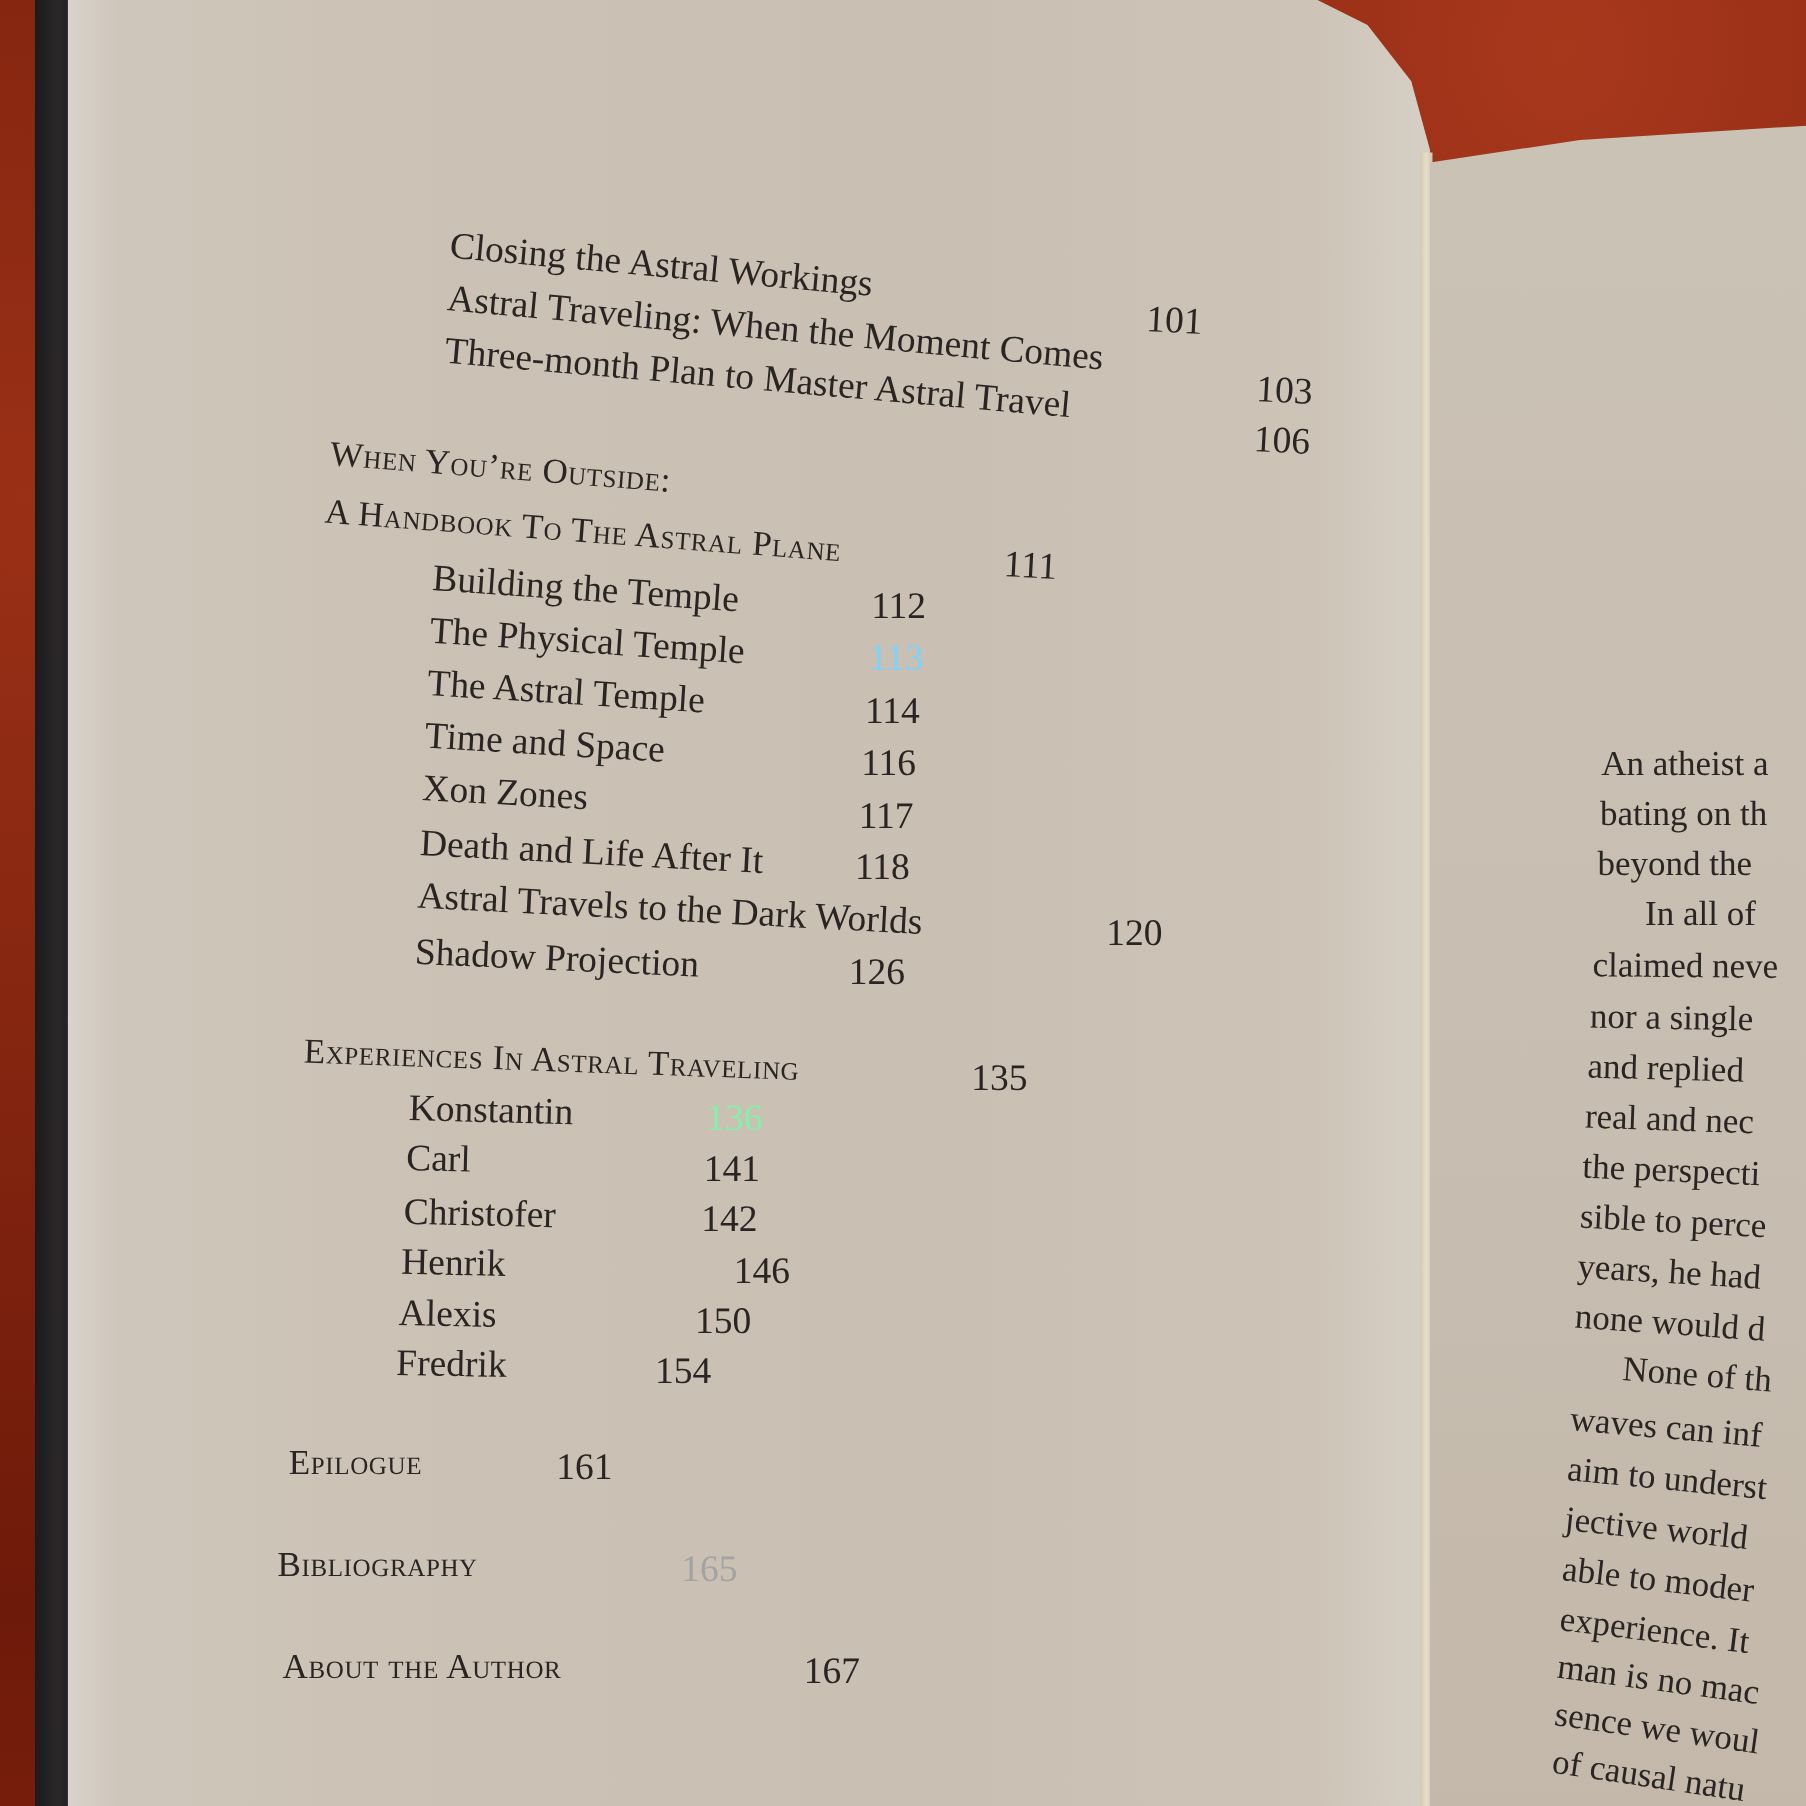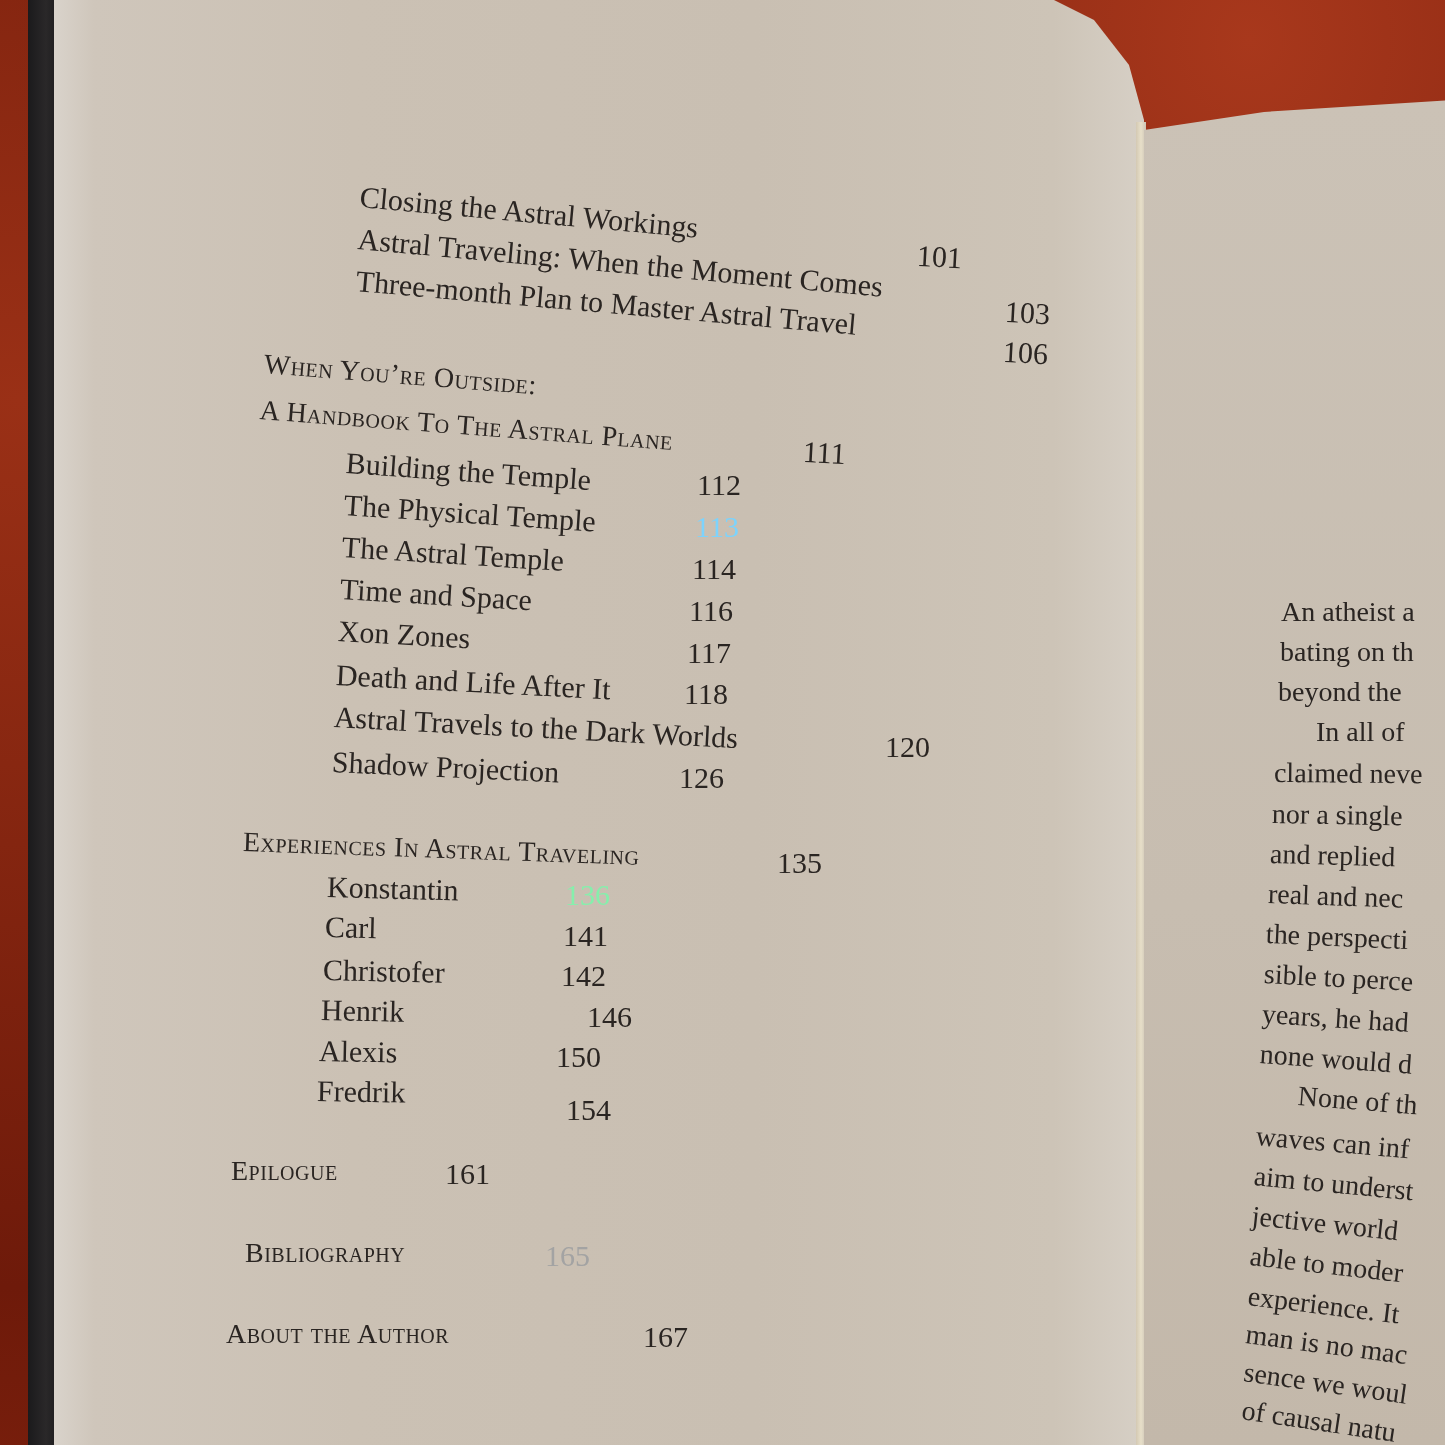--- a/index.html
+++ b/index.html
@@ -147,28 +147,28 @@
   <div class="toc-page reg" style="left:559px;top:1000px;color:#2a2522;margin-left:28px;">146</div>
 
   <div class="toc-entry reg" style="left:319px;top:1034px;transform:rotate(1.1deg);">
     <span class="toc-title">Alexis</span>
   </div>
   <div class="toc-page reg" style="left:556px;top:1040px;color:#2a2522;">150</div>
 
   <div class="toc-entry reg" style="left:317px;top:1074px;transform:rotate(1deg);">
     <span class="toc-title">Fredrik</span>
   </div>
-  <div class="toc-page reg" style="left:566px;top:1080px;color:#2a2522;margin-top:13px;">154</div>
+  <div class="toc-page reg" style="left:524px;top:1080px;color:#2a2522;">154</div>
 
   <div class="toc-entry sc" style="left:231px;top:1155px;">
     <span class="toc-title">Epilogue</span>
   </div>
   <div class="toc-page reg" style="left:445px;top:1157px;color:#2a2522;">161</div>
 
-  <div class="toc-entry sc" style="left:245px;top:1237px;">
+  <div class="toc-entry sc" style="left:222px;top:1237px;">
     <span class="toc-title">Bibliography</span>
   </div>
   <div class="toc-page reg" style="left:545px;top:1239px;color:#a3a3a3;">165</div>
 
   <div class="toc-entry sc" style="left:226px;top:1318px;">
     <span class="toc-title">About the Author</span>
   </div>
   <div class="toc-page reg" style="left:643px;top:1320px;color:#2a2522;">167</div>
 </div>
 

